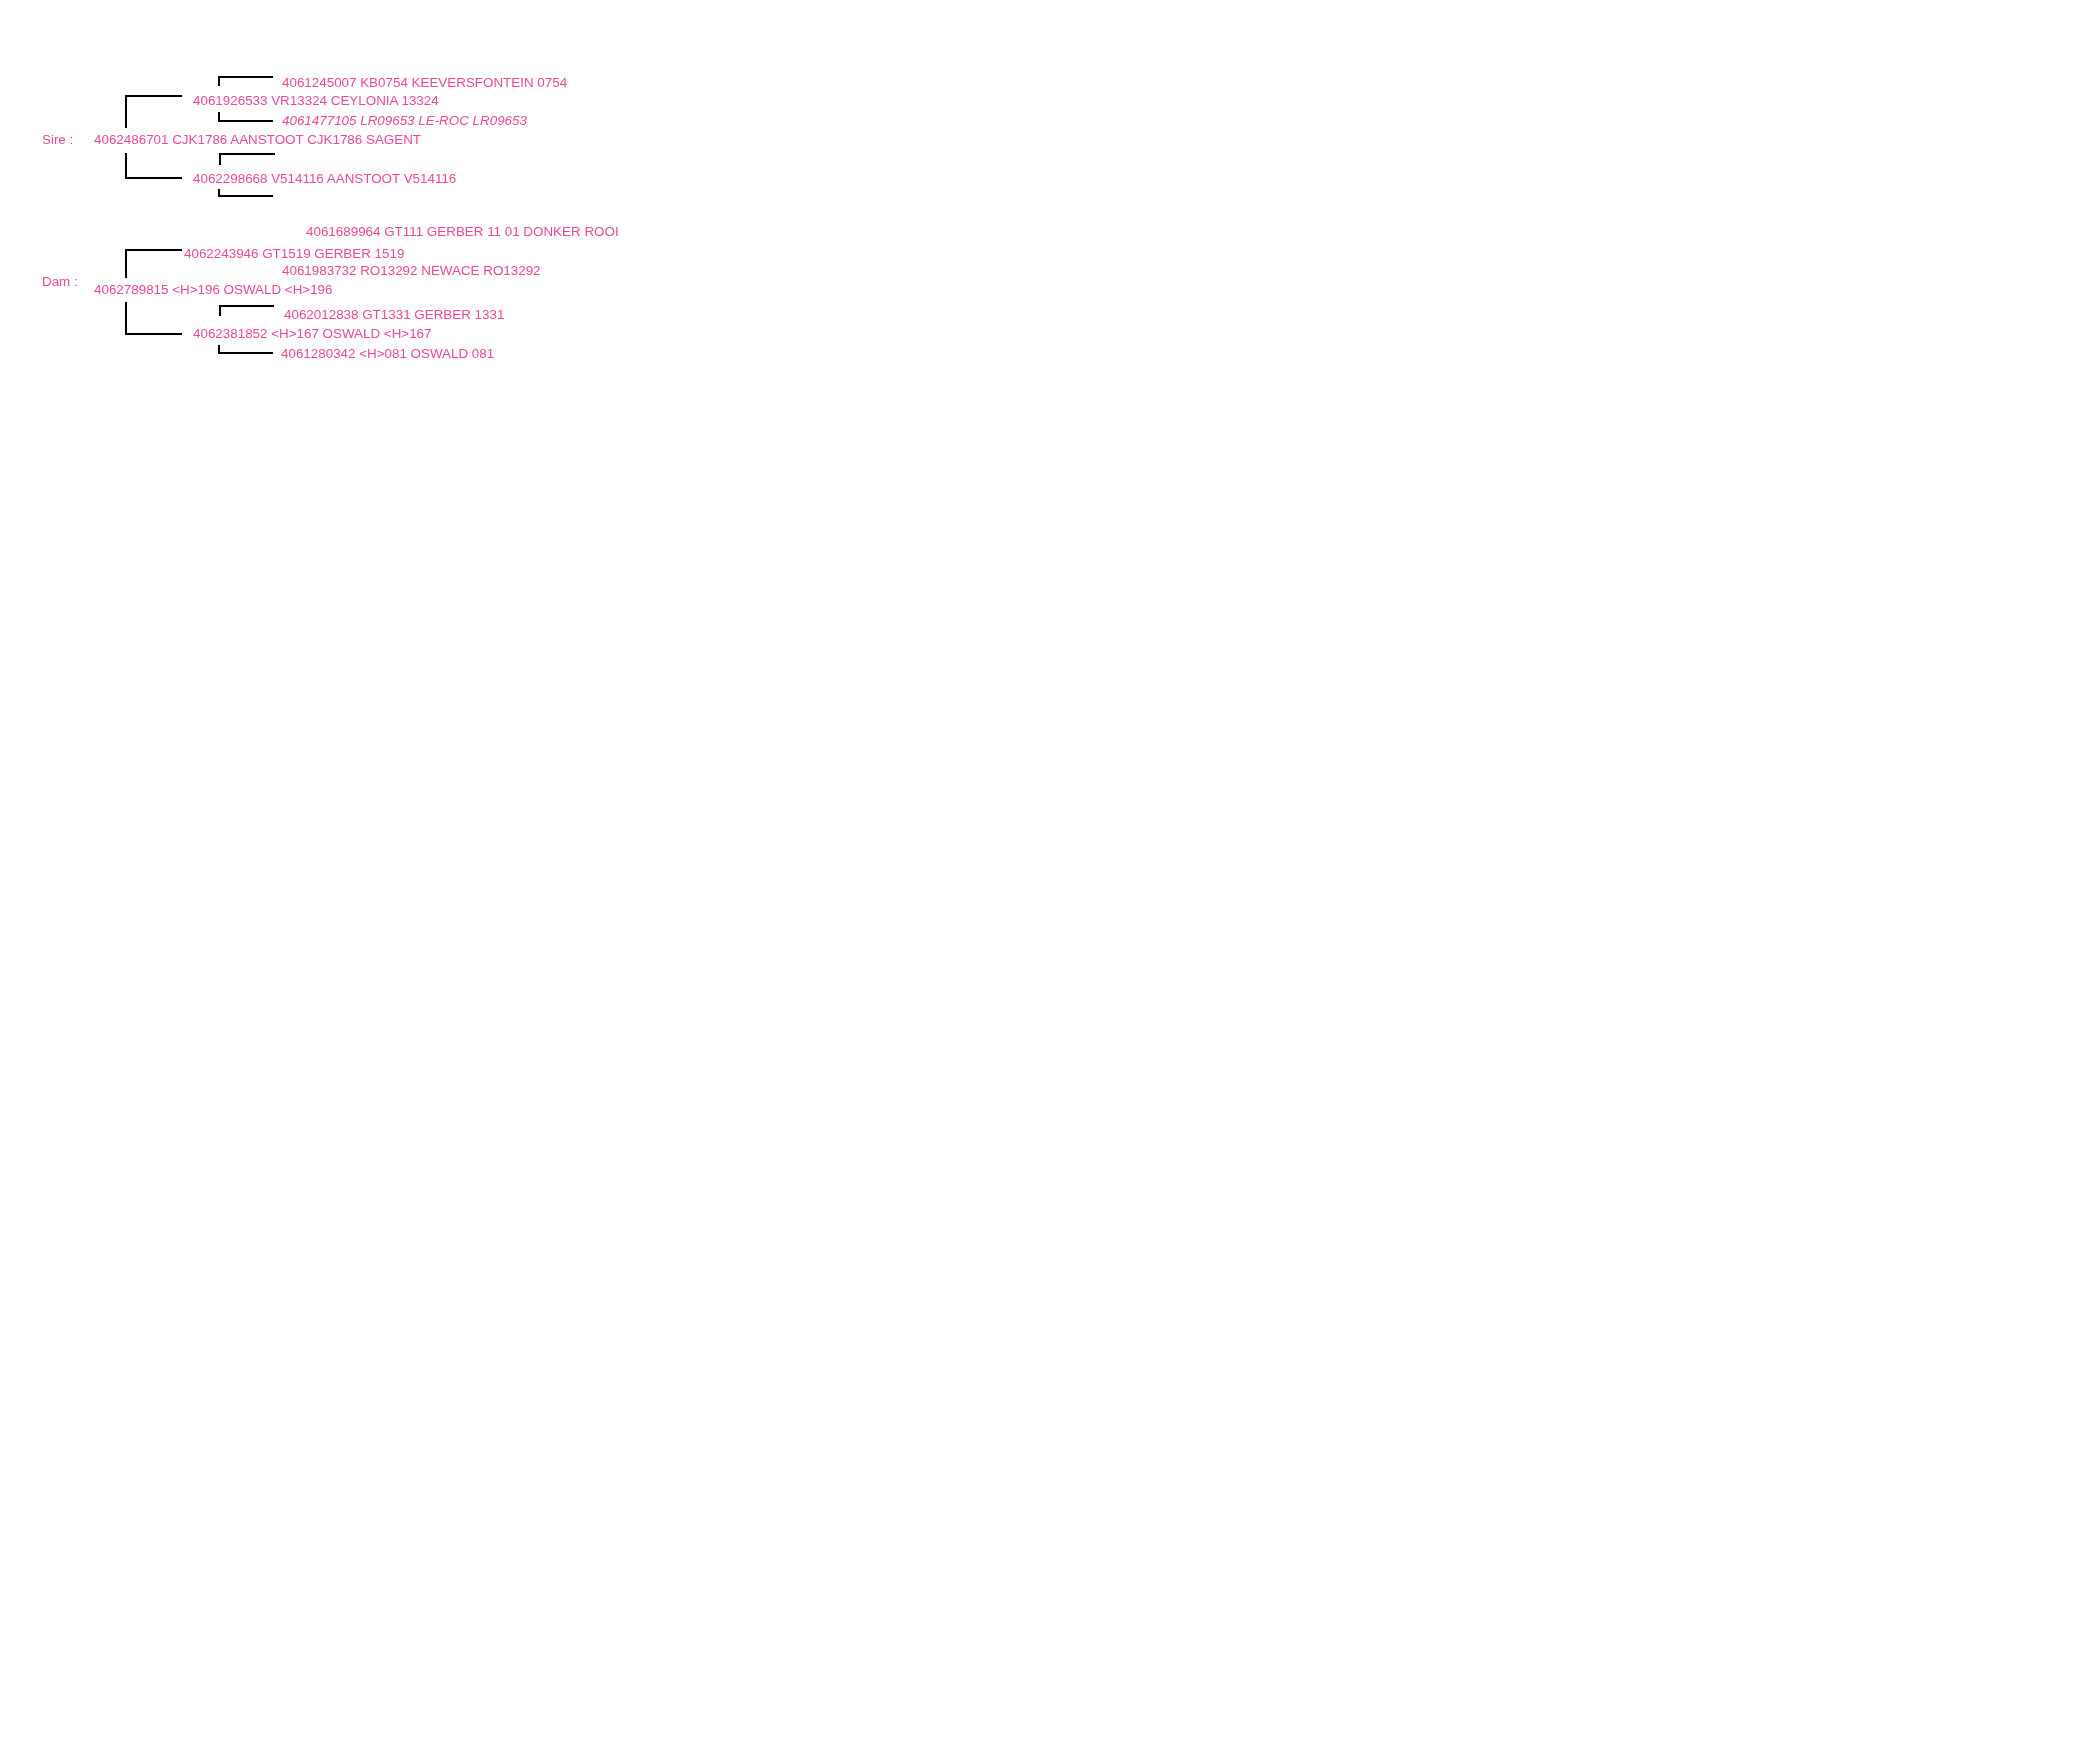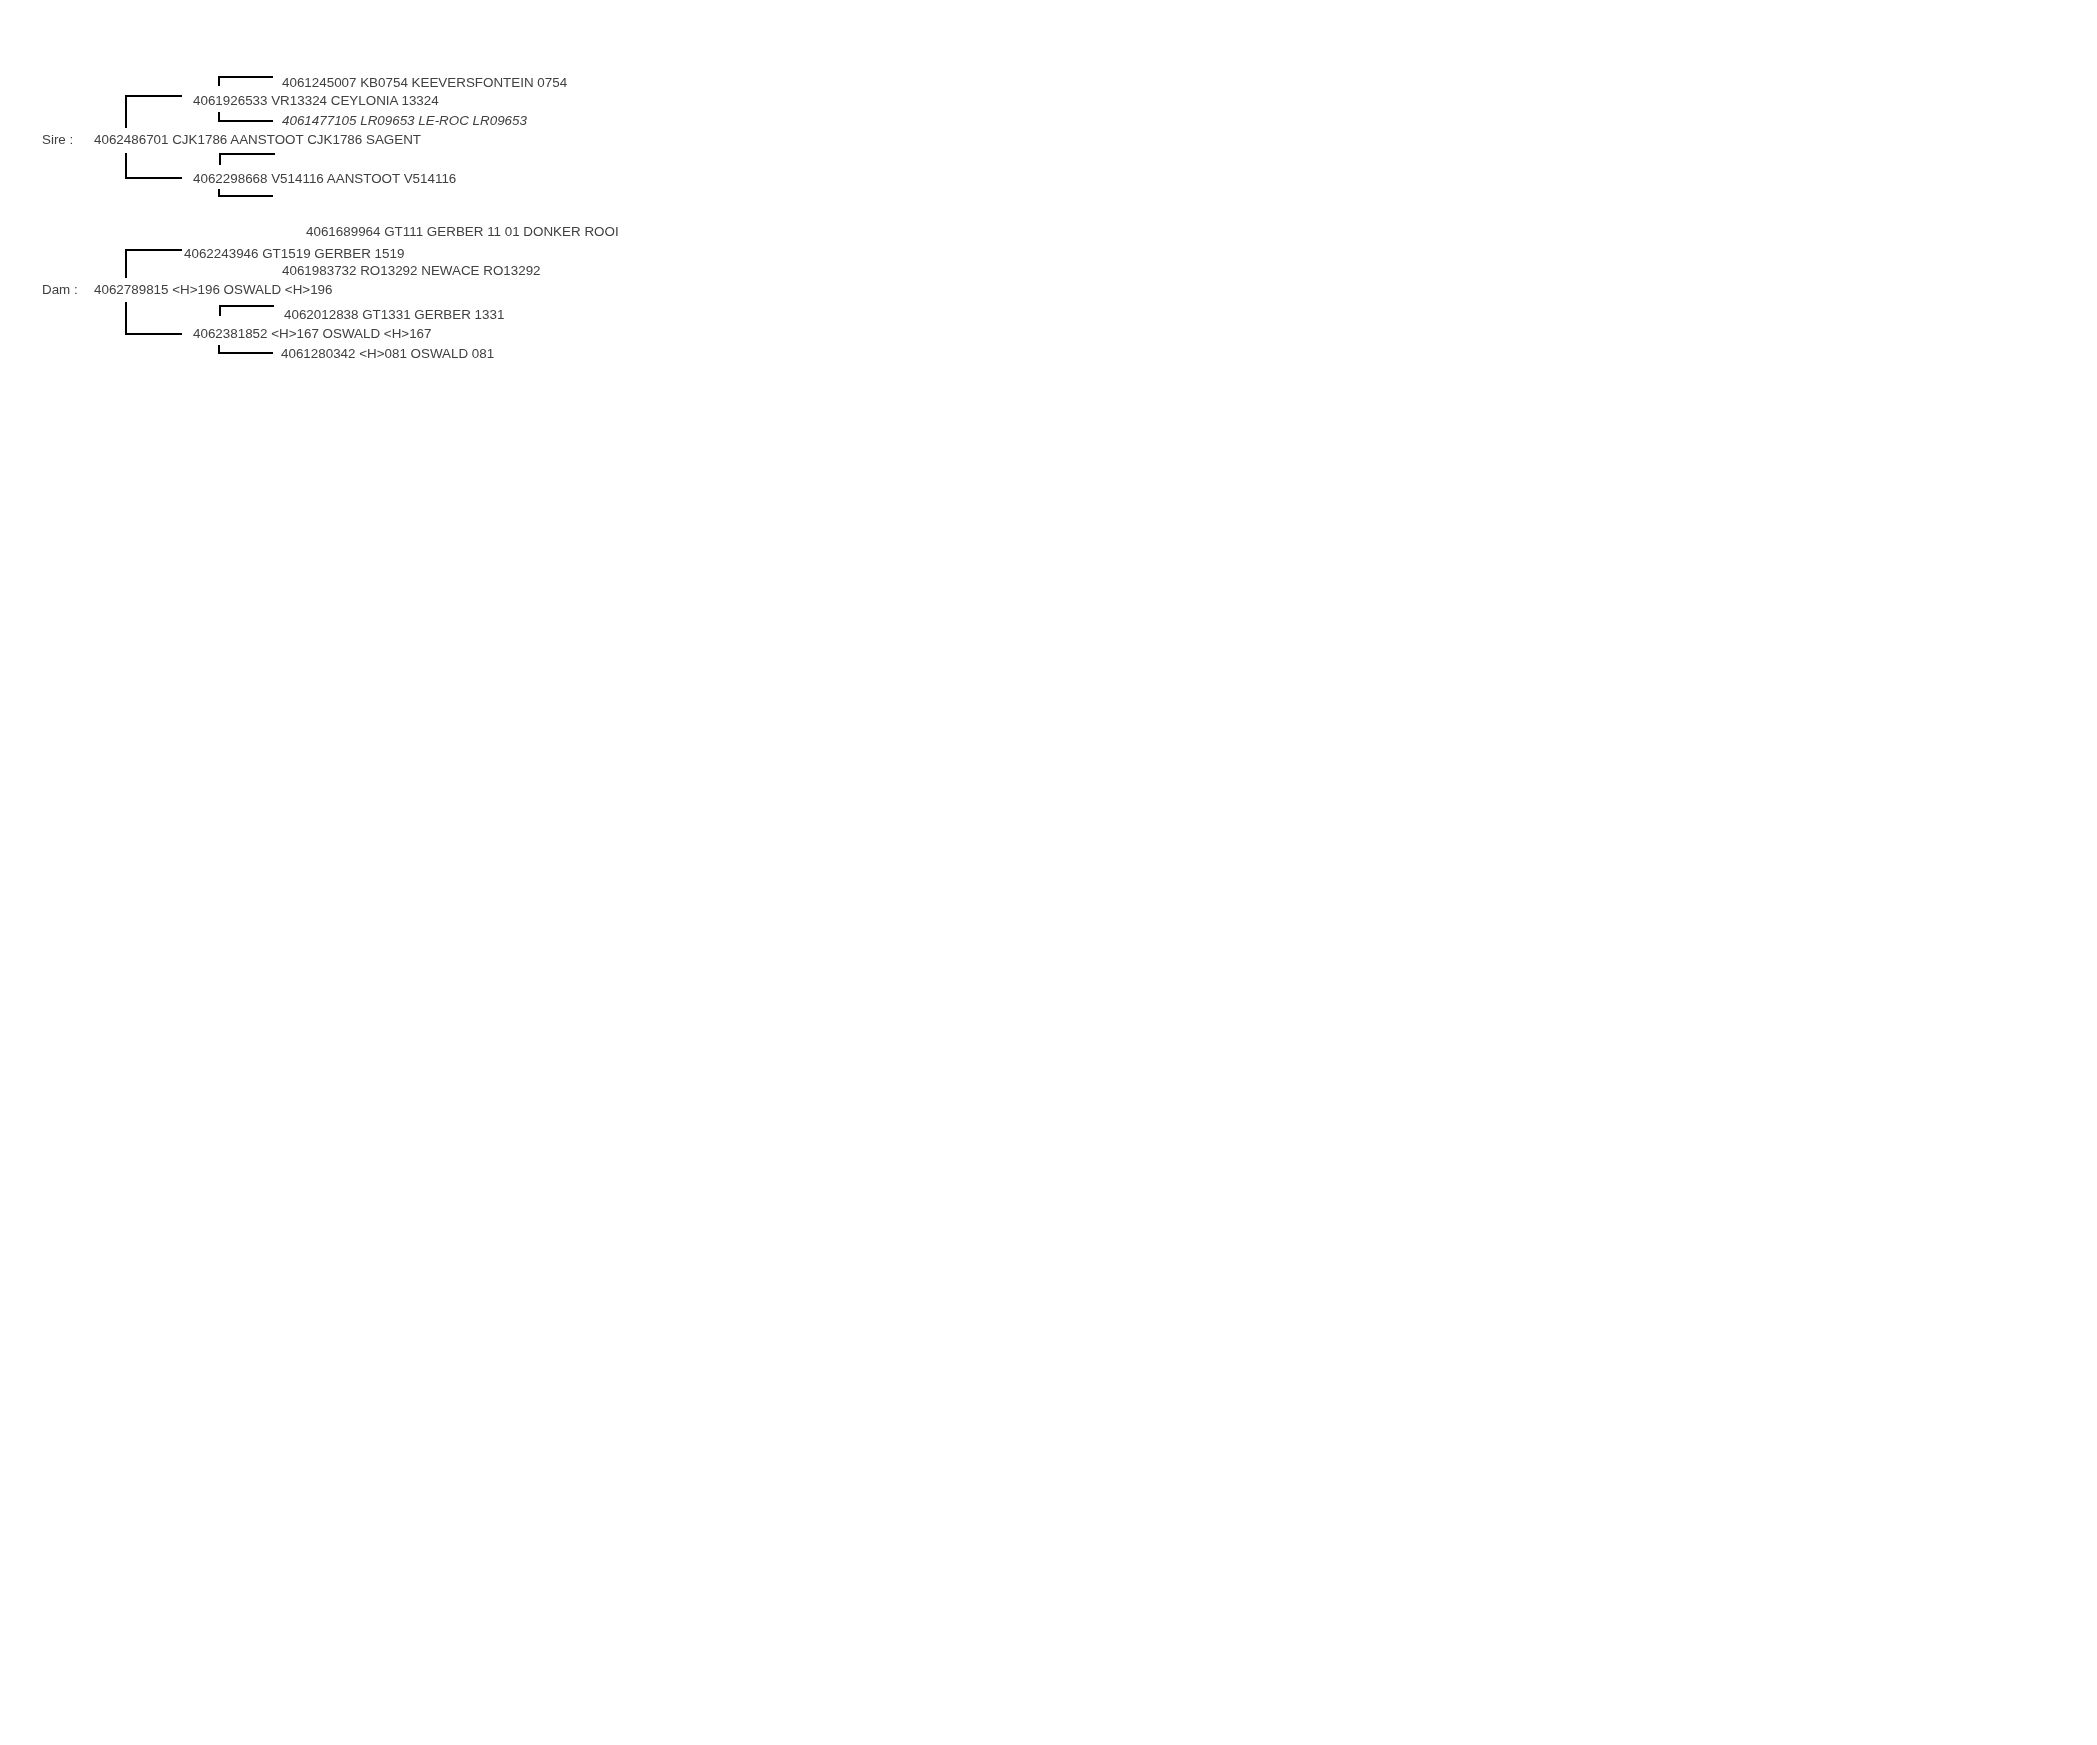--- a/index.html
+++ b/index.html
@@ -9,21 +9,21 @@
   }
   .canvas {
     position: relative;
     width: 654px;
     height: 436px;
     background: #ffffff;
     overflow: hidden;
     font-family: "Liberation Sans", "DejaVu Sans", sans-serif;
     font-size: 13.4px;
     line-height: 13.4px;
-    color: #404040;
+    color: #ec4899;
     font-weight: 400;
   }
   .node {
     position: absolute;
     white-space: nowrap;
     letter-spacing: 0;
   }
   .hline {
     position: absolute;
     height: 1.7px;
@@ -55,21 +55,21 @@
   <span class="node" style="left:282px; top:148px;"></span>
 
   <span class="node" style="left:282px; top:191px;"></span>
 
   <span class="node" style="left:282px; top:225px;margin-left:24px;">4061689964 GT111 GERBER 11 01 DONKER ROOI</span>
 
   <span class="node" style="left:184px; top:247px;">4062243946 GT1519 GERBER 1519</span>
 
   <span class="node" style="left:282px; top:264px;">4061983732 RO13292 NEWACE RO13292</span>
 
-  <span class="node" style="left:42px; top:283px;">Dam :</span>
+  <span class="node" style="left:42px; top:275px;">Dam :</span>
 
   <span class="node" style="left:94px; top:283px;">4062789815 &lt;H&gt;196 OSWALD &lt;H&gt;196</span>
 
   <span class="node" style="left:284px; top:308px;">4062012838 GT1331 GERBER 1331</span>
 
   <span class="node" style="left:193px; top:327px;">4062381852 &lt;H&gt;167 OSWALD &lt;H&gt;167</span>
 
   <span class="node" style="left:281px; top:347px;">4061280342 &lt;H&gt;081 OSWALD 081</span>
 
   <div class="hline" style="left:125px; top:95px; width:57px;"></div>

